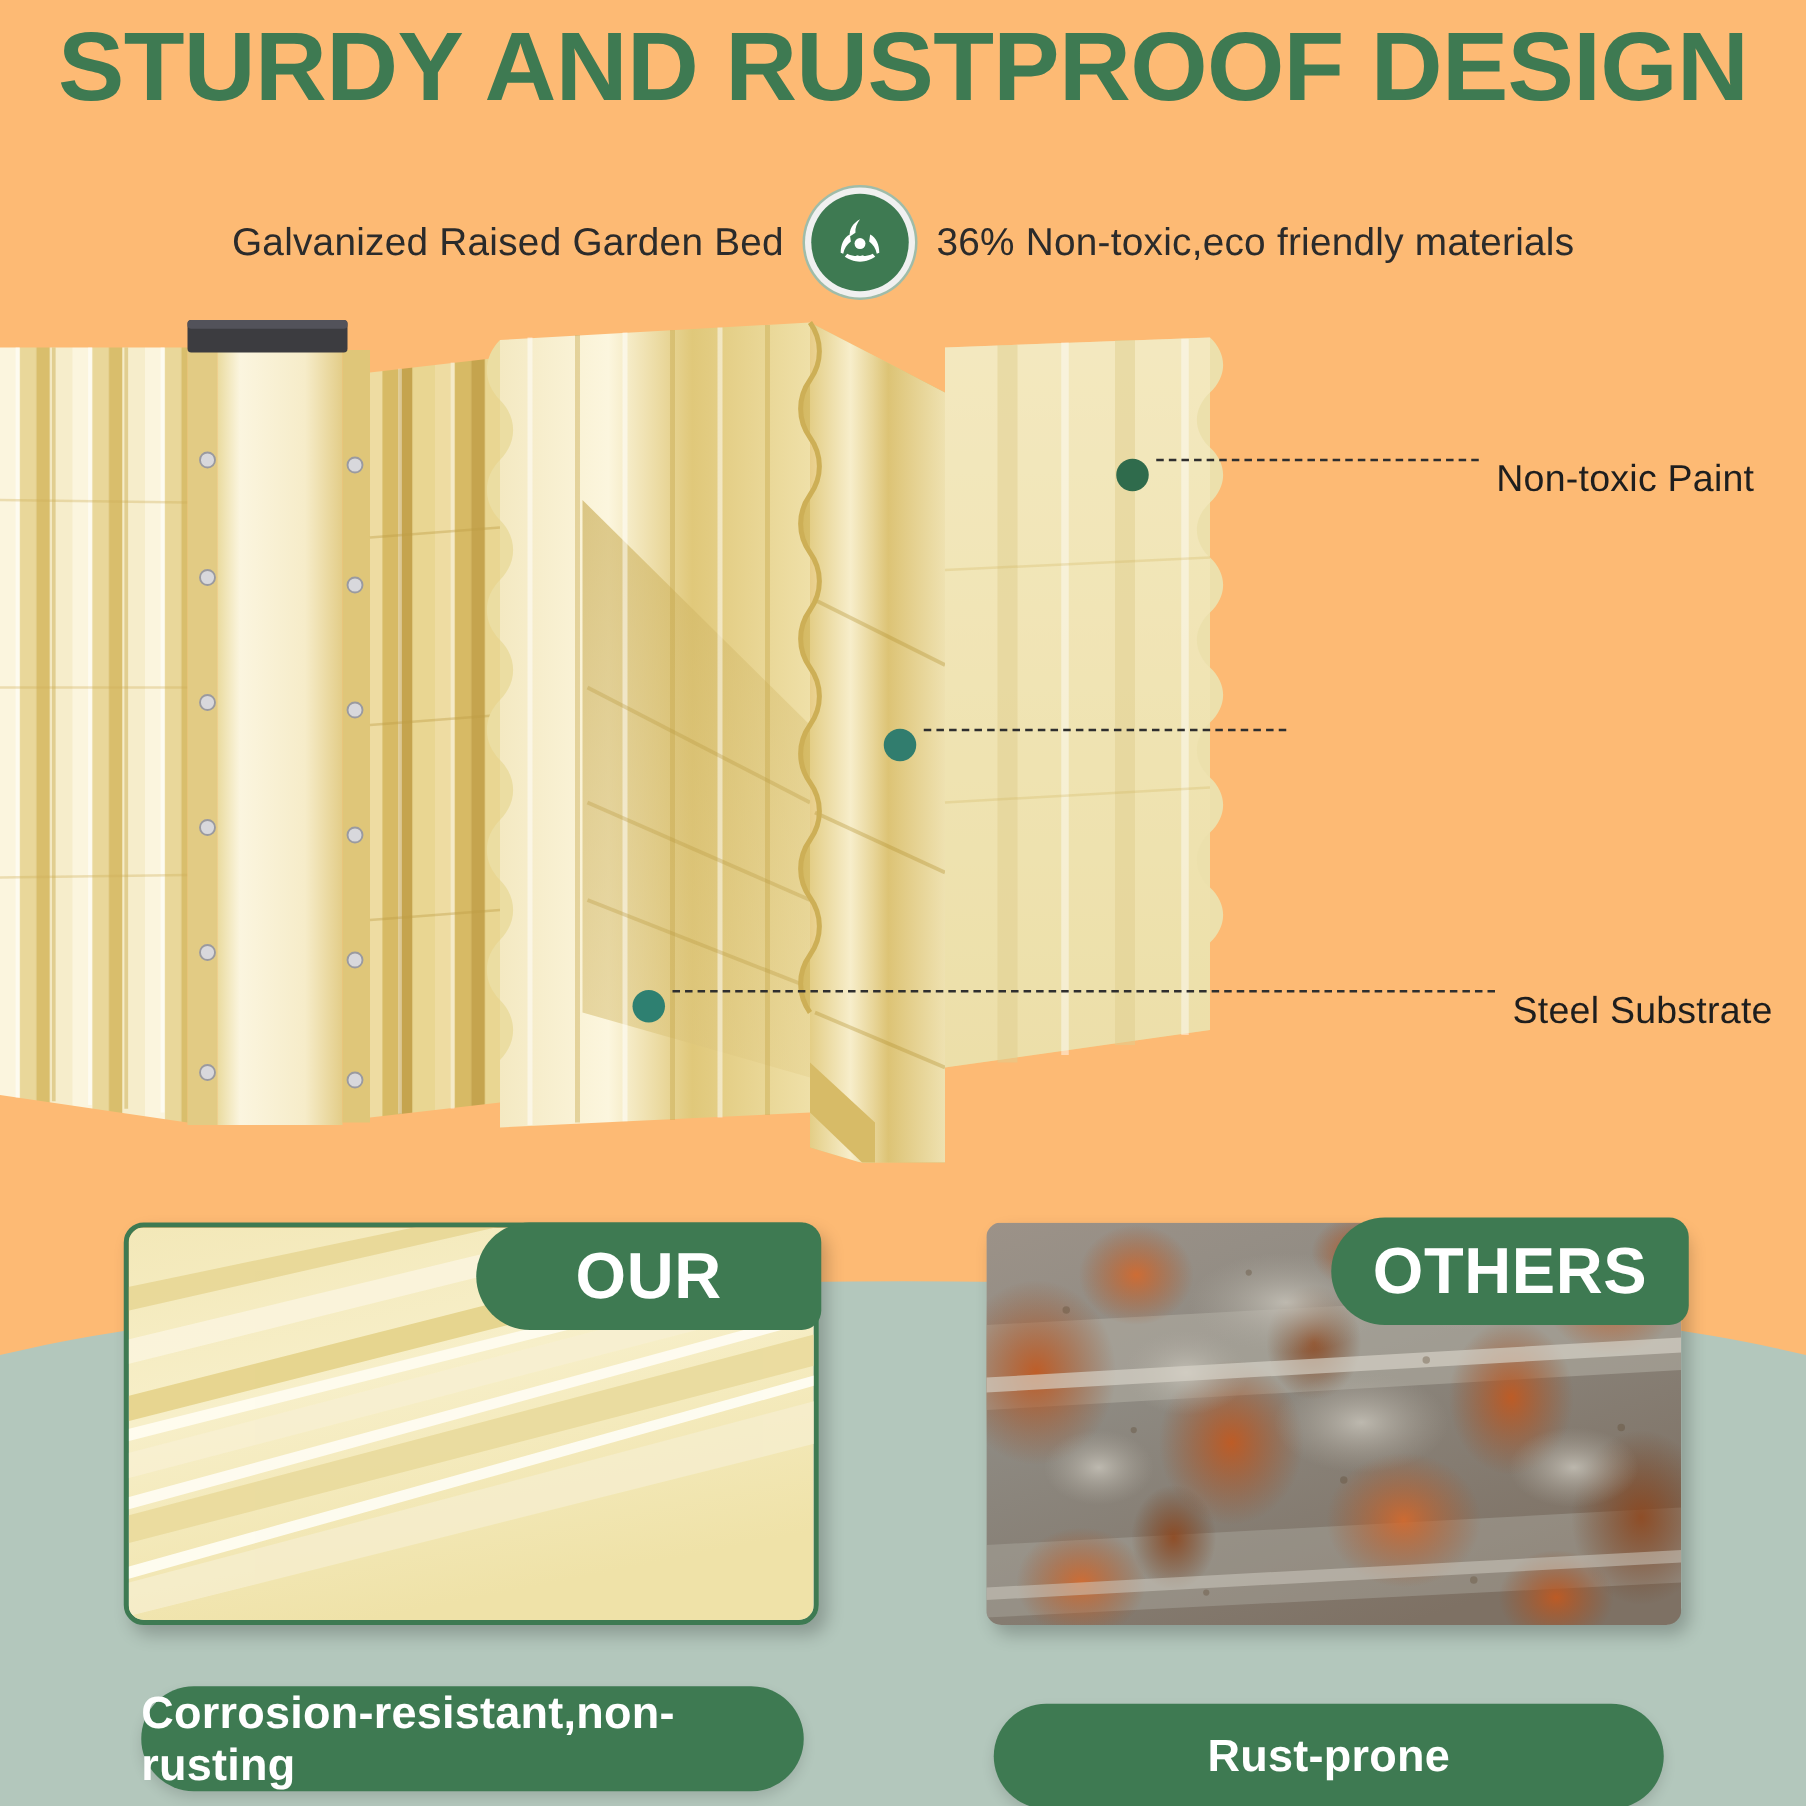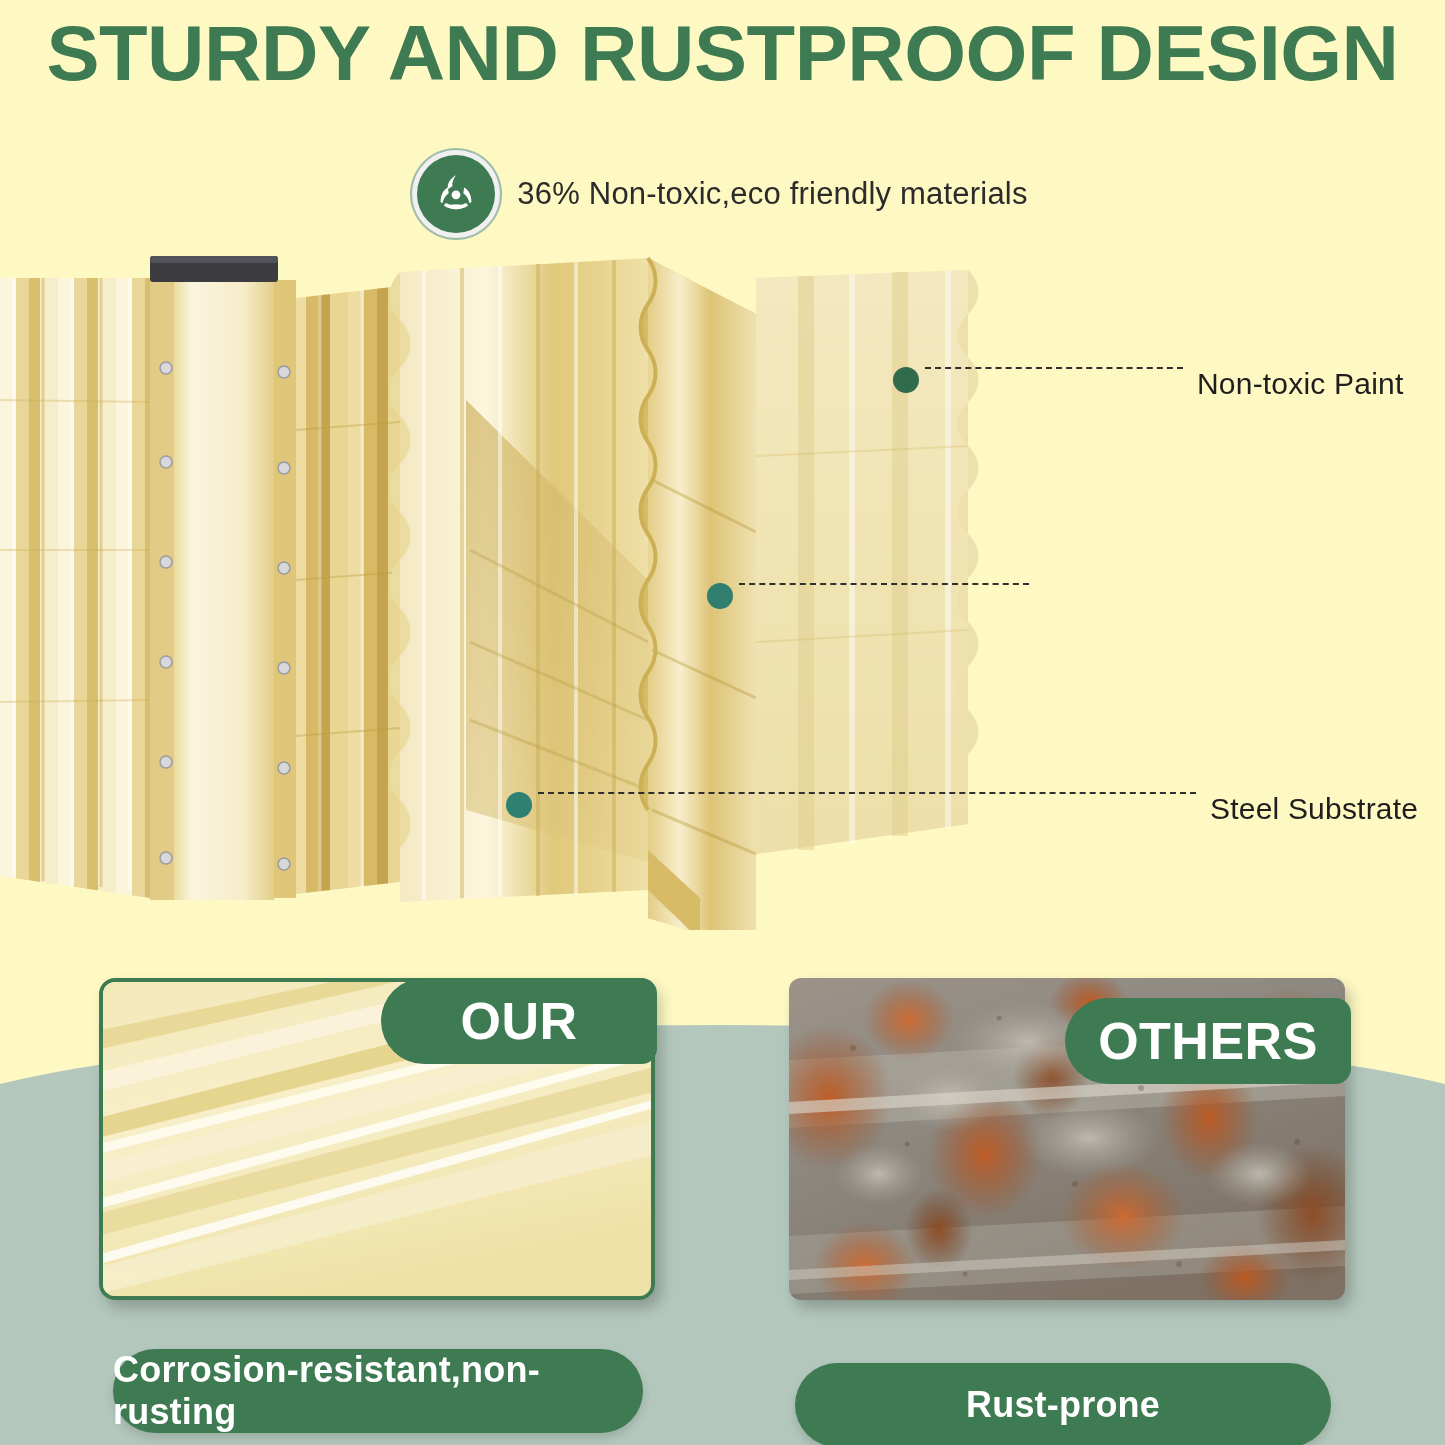--- a/index.html
+++ b/index.html
@@ -2,21 +2,21 @@
 <html><head>
 <meta charset="utf-8">
 <title>Sturdy and Rustproof Design</title>
 <style>
   * { margin:0; padding:0; box-sizing:border-box; }
   html,body{
     width:1445px; height:1445px; overflow:hidden;
     font-family:"Liberation Sans", sans-serif;
     background:#F0F0F0;
   }
-  .page{ position:relative; width:1445px; height:1445px; background:#fef9c3; overflow:hidden; }
+  .page{ position:relative; width:1445px; height:1445px; background:#fdba74; overflow:hidden; }
 
   
   .sage-bg{
     position:absolute; left:-8%; bottom:0; width:116%; height:420px;
     background:#B3C7BC;
     border-top-left-radius:50% 120px;
     border-top-right-radius:50% 120px;
     z-index:0;
   }
 
@@ -101,21 +101,21 @@
     height:86px; min-width:276px;
     background:#3E7A52;
     border-top-right-radius:16px;
     border-bottom-left-radius:44px;
     border-bottom-right-radius:16px;
     border-top-left-radius:44px;
     display:flex; align-items:center; justify-content:center;
     color:#FFFFFF; font-size:52px; font-weight:700; letter-spacing:0.5px;
     z-index:3;
   }
-  #card-others .card-badge{ min-width:286px;margin-top:24px; }
+  #card-others .card-badge{ min-width:286px; }
 
   
   .cream-fill{ width:100%; height:100%; display:block; }
   .rust-fill{ width:100%; height:100%; display:block; }
 
   
   .caption{
     position:absolute; height:84px; border-radius:42px;
     background:#3E7A52; color:#FFFFFF;
     display:flex; align-items:center; justify-content:center;
@@ -129,20 +129,21 @@
 </head>
 <body>
 
 <div class="page">
 
   <div class="sage-bg"></div>
 
   <div class="title">STURDY AND RUSTPROOF DESIGN</div>
 
   <div class="subtitle-row">
+    <span class="subtitle-text">Galvanized Raised Garden Bed</span>
 
     <span class="eco-badge">
       <svg viewBox="0 0 64 64" aria-hidden="true">
         <g fill="#FFFFFF">
           <path d="M32 9 C25 13 21 19 22 26 L27.5 22.5 C27 17.5 29 13 32 9 Z"></path>
           <path d="M13 42 C13 34 16 27 22 24 L23 31 C19 34 16.5 38 15.5 43 Z"></path>
           <path d="M51 42 C51 34 48 27 42 24 L41 31 C45 34 47.5 38 48.5 43 Z"></path>
           <path d="M17 46 C24 51 33 52 40 49 L35 44.5 C30 46 24 45.5 19.5 43 Z"></path>
           <path d="M47 46 C40 51 31 52 24 49 L29 44.5 C34 46 40 45.5 44.5 43 Z"></path>
         </g>

